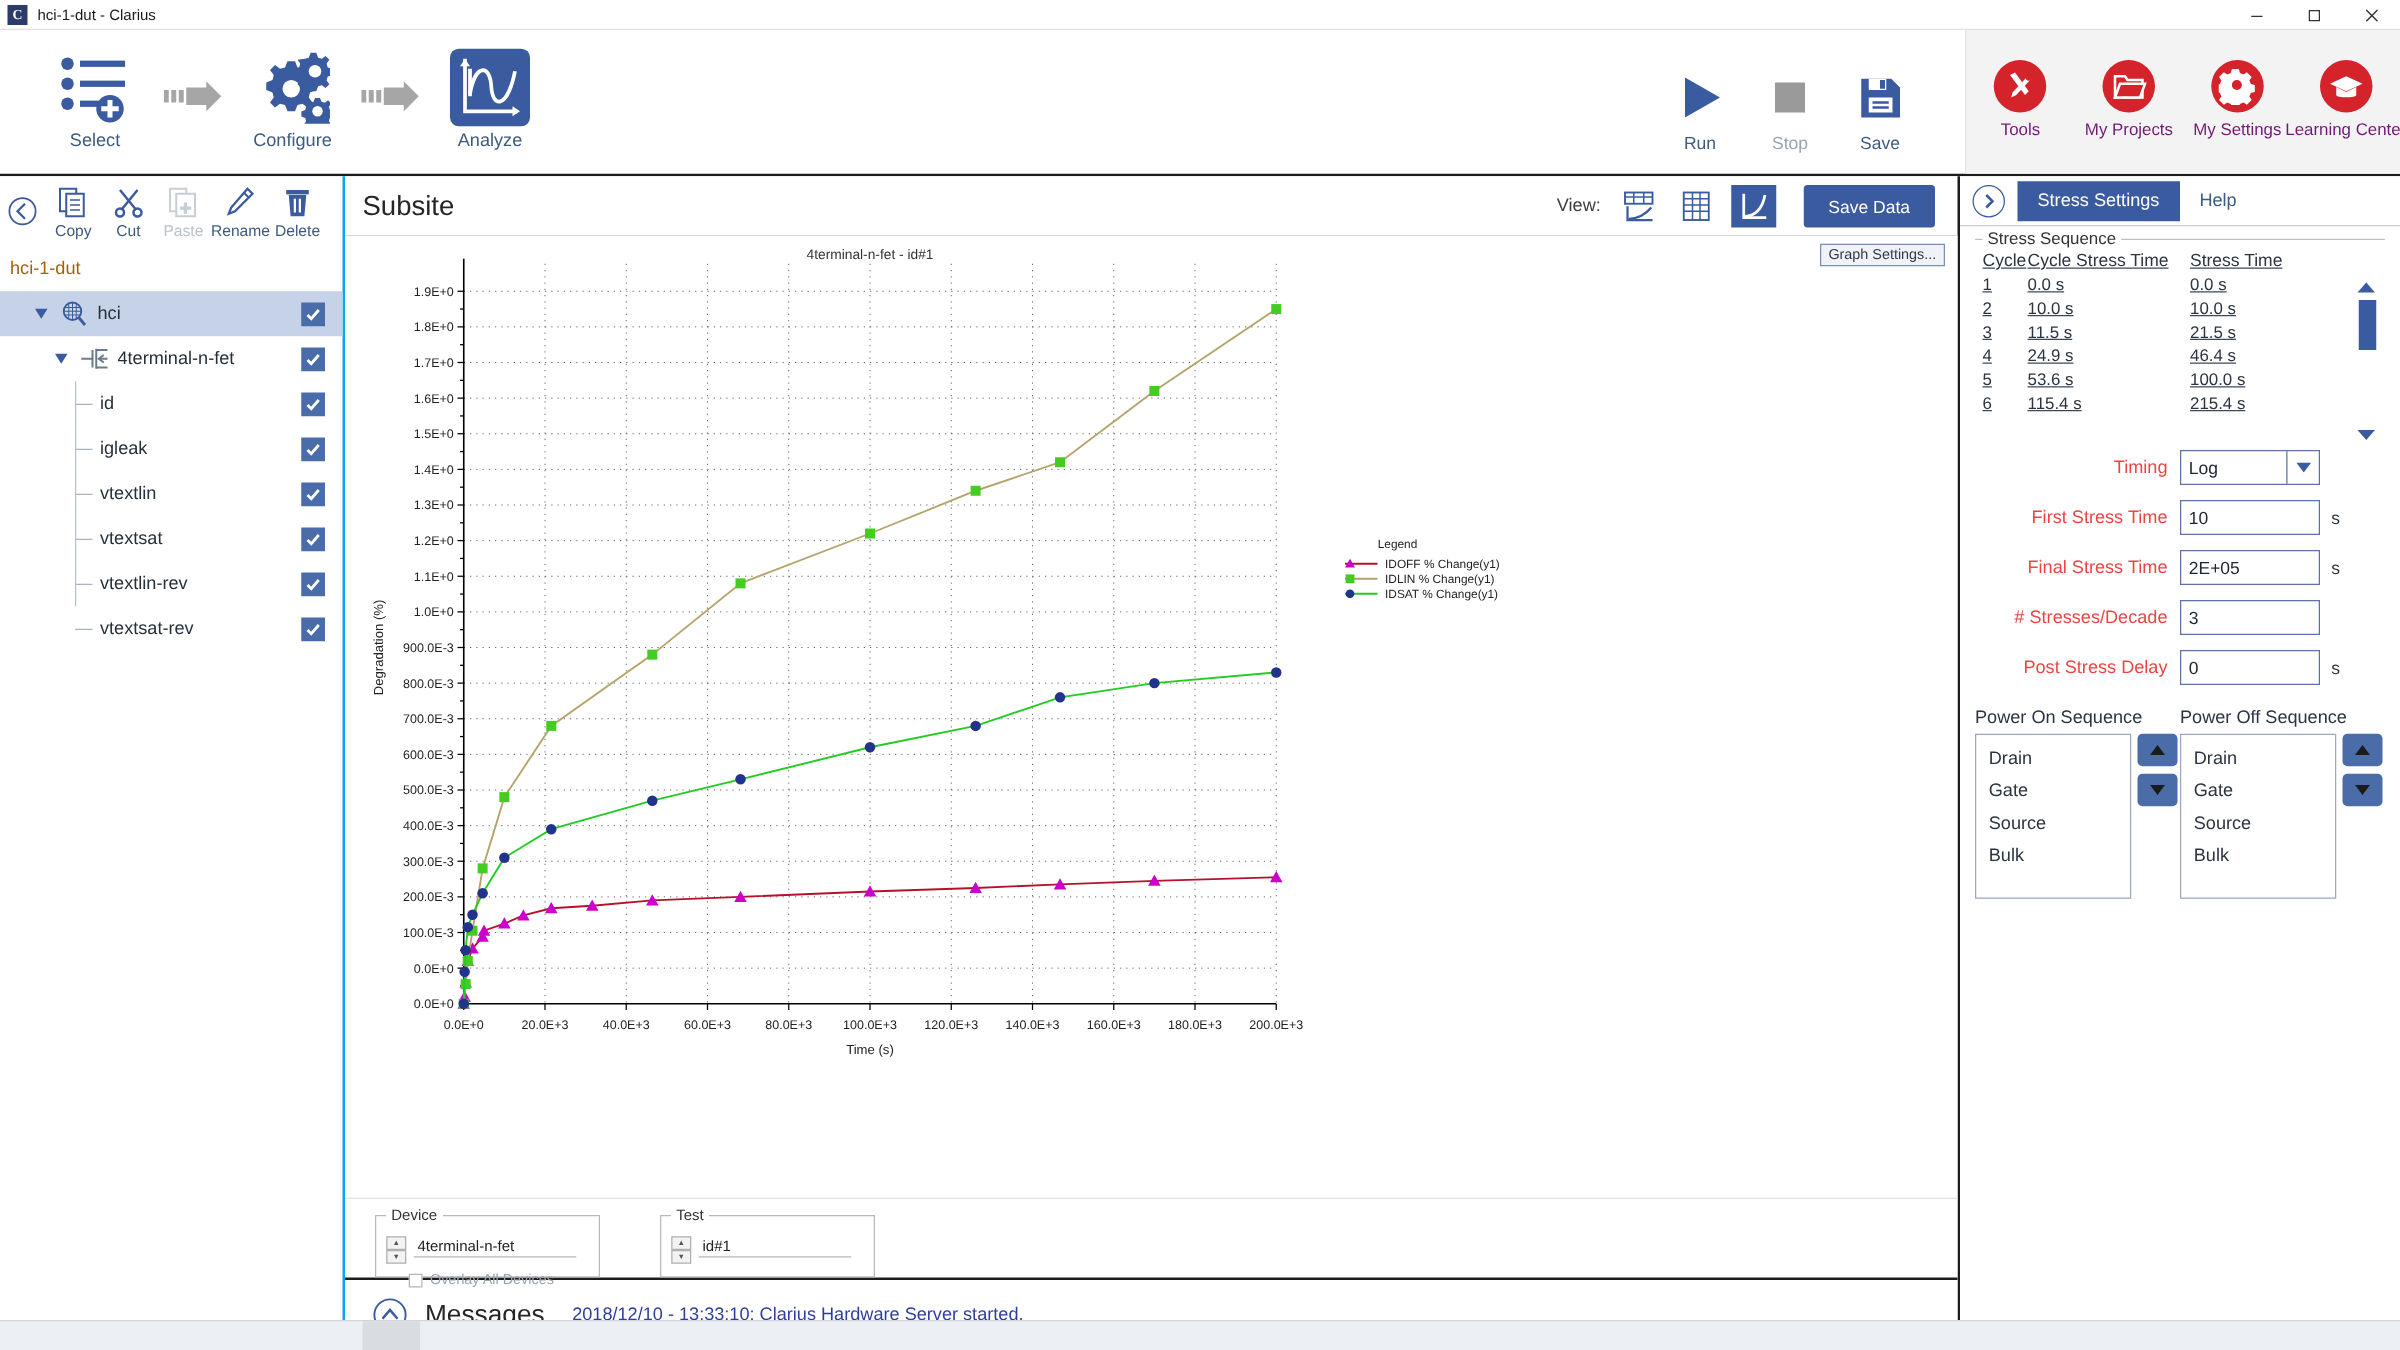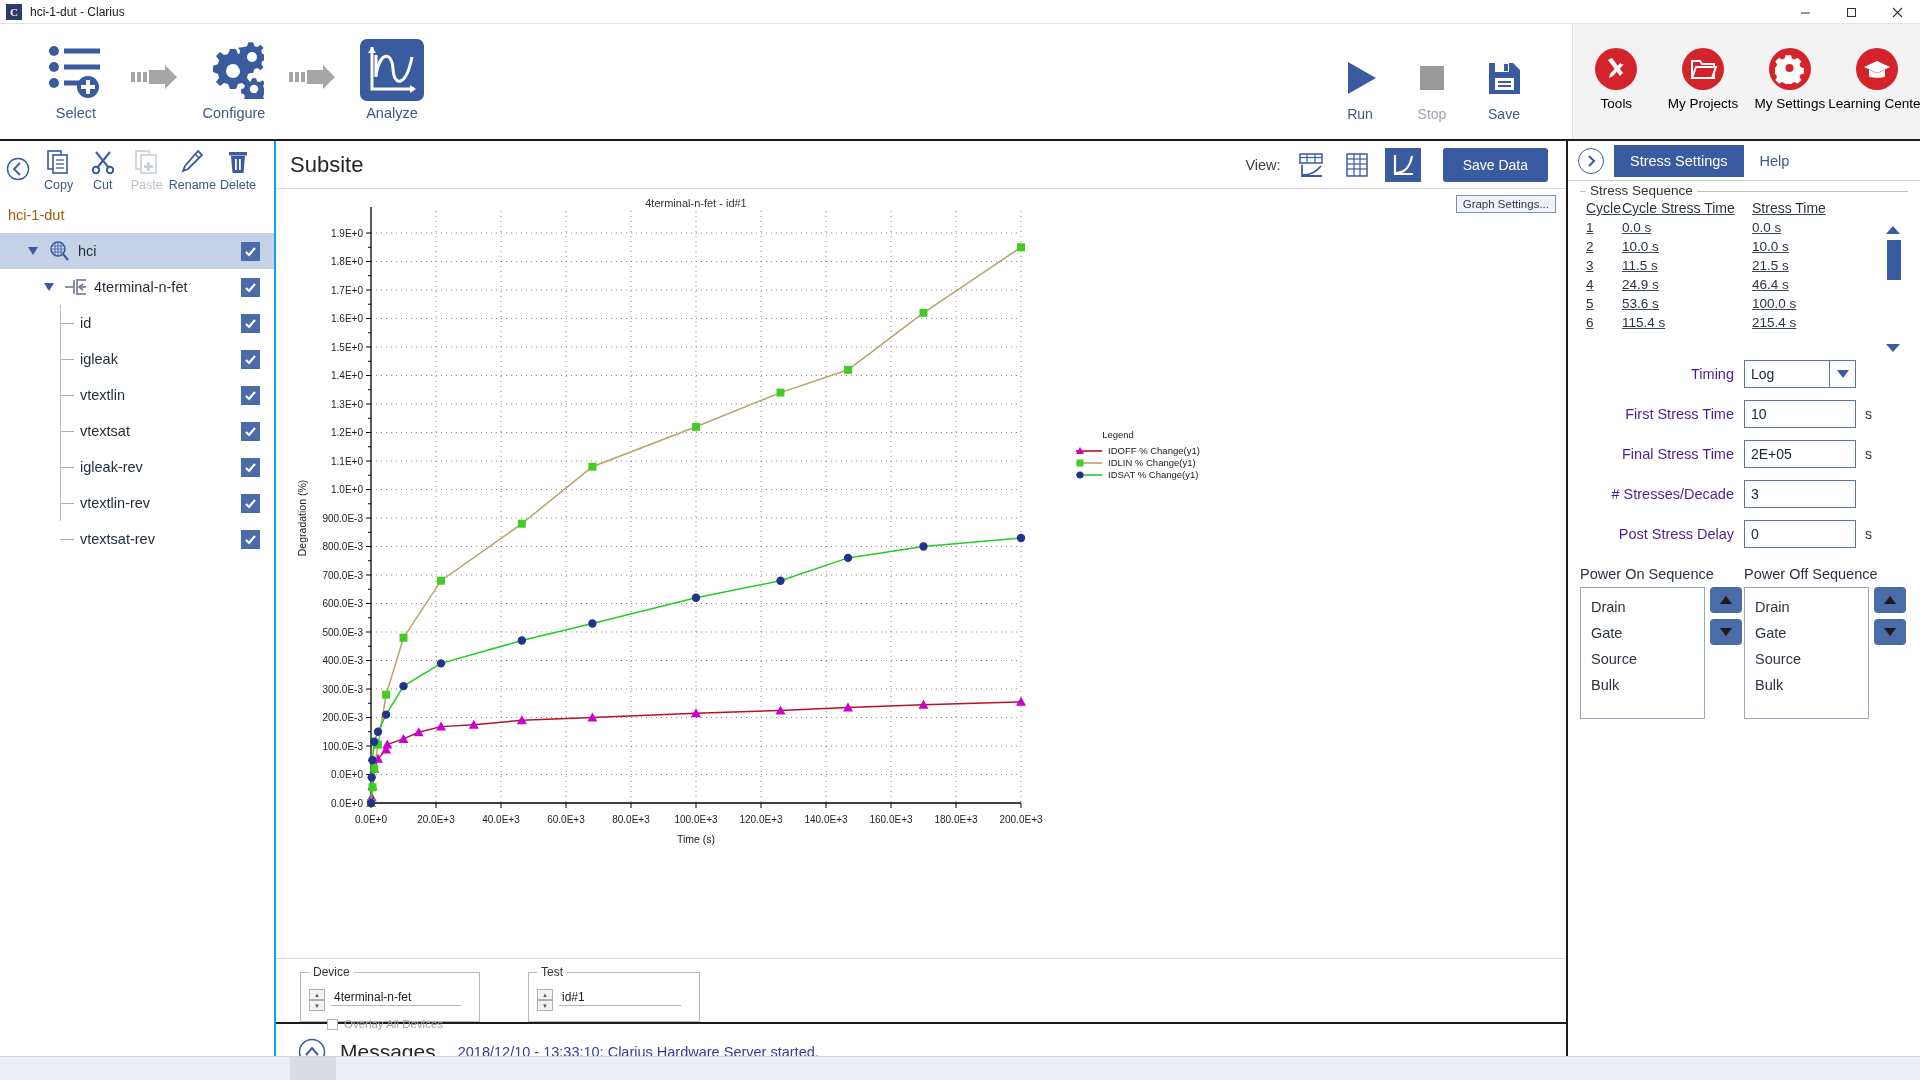--- a/index.html
+++ b/index.html
@@ -40,21 +40,21 @@
   .act { width:72px; display:flex; flex-direction:column; align-items:center; cursor:pointer;}
   .act .glyph { height:52px; display:flex; align-items:center; justify-content:center; }
   .act .lbl { font-size:14px; color:#3d5a80; margin-top:2px; }
   .act.disabled .lbl { color:#9aa4ae; }
 
   .ribbon-right { width:348px; background:#f3f3f3; display:flex; align-items:flex-start;
                   padding-top:24px; justify-content:space-around; border-left:1px solid #e4e4e4;}
   .rr { width:84px; display:flex; flex-direction:column; align-items:center; cursor:pointer;}
   .rr .circ { width:42px; height:42px; border-radius:50%; background:#d5232b; display:flex;
               align-items:center; justify-content:center; }
-  .rr .lbl { font-size:13.5px; color:#000000; margin-top:6px; white-space:nowrap; }
+  .rr .lbl { font-size:13.5px; color:#701a75; margin-top:6px; white-space:nowrap; }
 
   
   .body { display:flex; height:939px; }
 
   
   .leftpane { width:276px; background:#fff; border-right:2px solid #0ea5e9; position:relative; }
   .lp-toolbar { height:58px; display:flex; align-items:flex-start; padding-top:6px; }
   .lp-back { width:40px; display:flex; align-items:center; justify-content:center; padding-top:10px;}
   .lp-tool { width:48px; display:flex; flex-direction:column; align-items:center; cursor:pointer; }
   .lp-tool .glyph { height:28px; display:flex; align-items:flex-end; justify-content:center; }
@@ -123,21 +123,21 @@
   .seqtable { width:100%; font-size:13.5px; color:#2b3440; border-collapse:collapse; margin-top:6px; }
   .seqtable th { font-weight:normal; text-align:left; padding:2px 0; font-size:14px; }
   .seqtable td { padding:2px 0; }
   .seqtable .c1 { width:42px; text-align:left; padding-left:6px;}
   .seqtable .c2 { width:130px; }
   .seqscroll { position:absolute; right:4px; top:26px; width:20px; height:150px; }
   .sb-arrow { width:18px; display:flex; justify-content:center; }
   .sb-thumb { width:14px; height:40px; background:#3a5ba0; margin:4px auto 0 auto; }
 
   .formrow { display:flex; align-items:center; margin:12px 0 0 0; }
-  .formrow .lab { width:176px; text-align:right; font-size:14.5px; color:#4c1d95; padding-right:10px; }
+  .formrow .lab { width:176px; text-align:right; font-size:14.5px; color:#ef4444; padding-right:10px; }
   .formrow .inp { width:112px; height:28px; border:1px solid #5d74a0; font-size:14px; color:#1b2530;
                   padding:2px 6px; display:flex; align-items:center; background:#fff;}
   .formrow .unit { font-size:14px; color:#2b3440; margin-left:9px; }
   .combo { width:112px; height:28px; border:1px solid #5d74a0; display:flex; align-items:center;
            justify-content:space-between; padding-left:6px; background:#fff; cursor:pointer;}
   .combo .cv { font-size:14px; color:#1b2530; }
   .combo .cb { width:26px; height:26px; display:flex; align-items:center; justify-content:center;
                border-left:1px solid #5d74a0;}
 
   .seqpanels { display:flex; margin:18px 12px 0 12px; gap:0; }
@@ -485,31 +485,20 @@
             <svg width="13" height="13" viewBox="0 0 13 13">
                 <path d="M2 7 L5 10 L11 3" stroke="#fff" stroke-width="2.2" fill="none"></path>
               </svg>
           </span>
         </div>
         <div class="trow">
           <div class="leafline"></div>
             <div style="width:60px"></div>
           <div class="leafdash"></div>
           <span class="tname" style="margin-left:6px">vtextsat</span>
-          <span class="tcheck">
-            <svg width="13" height="13" viewBox="0 0 13 13">
-                <path d="M2 7 L5 10 L11 3" stroke="#fff" stroke-width="2.2" fill="none"></path>
-              </svg>
-          </span>
-        </div>
-        <div class="trow">
-          <div class="leafline"></div>
-            <div style="width:60px"></div>
-          <div class="leafdash"></div>
-          <span class="tname" style="margin-left:6px">igleak-rev</span>
           <span class="tcheck">
             <svg width="13" height="13" viewBox="0 0 13 13">
                 <path d="M2 7 L5 10 L11 3" stroke="#fff" stroke-width="2.2" fill="none"></path>
               </svg>
           </span>
         </div>
         <div class="trow">
           <div class="leafline"></div>
             <div style="width:60px"></div>
           <div class="leafdash"></div>

